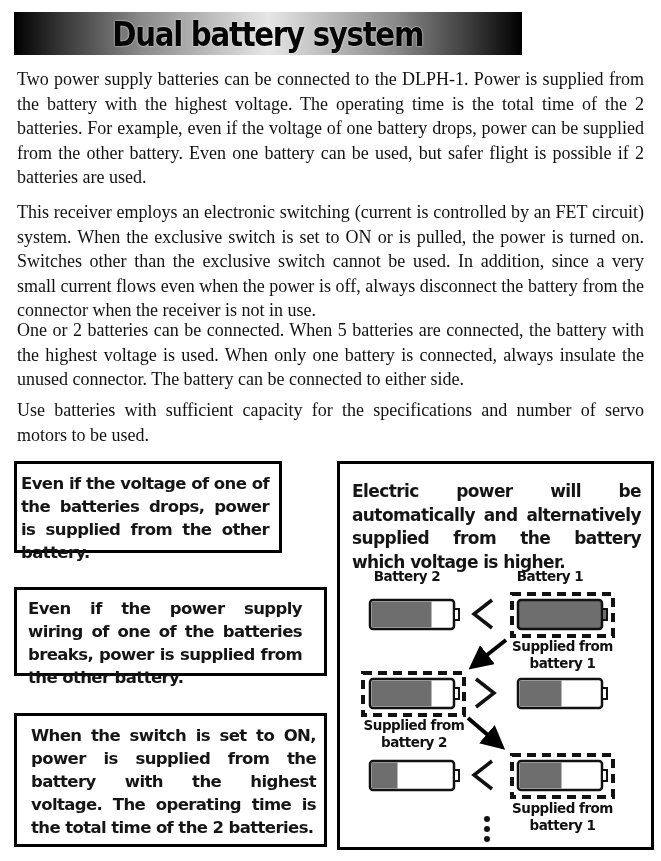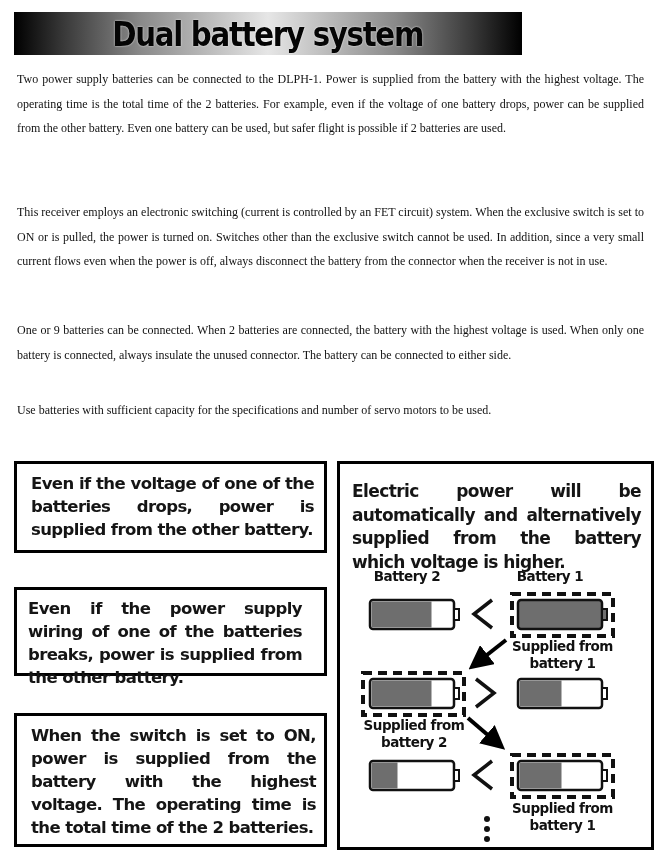--- a/index.html
+++ b/index.html
@@ -7,44 +7,44 @@
   .title-bar {
     position: absolute; left: 14px; top: 12px; width: 508px; height: 43px;
     background: linear-gradient(to right, #000 0%, #3a3a3a 10%, #8a8a8a 25%, #e6e6e6 50%, #8a8a8a 75%, #3a3a3a 90%, #000 100%);
     display: flex; align-items: center; justify-content: center;
   }
   .title-text {
     font-family: "DejaVu Sans", sans-serif; font-weight: bold; font-size: 34px; letter-spacing: -1.5px;
     color: #050505; transform: scaleX(0.86); text-shadow: 0 0 2px #fff;
   }
   .para {
-    position: absolute; left: 17px; width: 627px; font-size: 12px; line-height: 24.6px;
+    position: absolute; left: 17px; width: 627px; font-size: 18px; line-height: 24.6px;
     text-align: justify; margin: 0;
   }
   .box {
     position: absolute; border: 3px solid #000; background: #fff; box-sizing: border-box;
     font-family: "DejaVu Sans", sans-serif; font-weight: bold; color: #151515;
   }
   .box-text { font-size: 16.5px; line-height: 23px; letter-spacing: -0.6px; text-align: justify; text-align-last: left; }
   .diagram { position: absolute; left: 0; top: 0; }
   .blabel { position: absolute; font-family: "DejaVu Sans", sans-serif; font-weight: bold; font-size: 13.5px; letter-spacing: -0.5px; color: #111; text-align: center; line-height: 17px; }
 </style>
 </head>
 <body>
 
 <div class="title-bar">
   <span class="title-text">Dual battery system</span>
 </div>
 
 <p class="para" style="top:67px;">Two power supply batteries can be connected to the DLPH-1. Power is supplied from the battery with the highest voltage. The operating time is the total time of the 2 batteries. For example, even if the voltage of one battery drops, power can be supplied from the other battery. Even one battery can be used, but safer flight is possible if 2 batteries are used.</p>
 <p class="para" style="top:200px;">This receiver employs an electronic switching (current is controlled by an FET circuit) system. When the exclusive switch is set to ON or is pulled, the power is turned on. Switches other than the exclusive switch cannot be used. In addition, since a very small current flows even when the power is off, always disconnect the battery from the connector when the receiver is not in use.</p>
-<p class="para" style="top:318px;">One or 9 batteries can be connected. When 2 batteries are connected, the battery with the highest voltage is used. When only one battery is connected, always insulate the unused connector. The battery can be connected to either side.</p>
+<p class="para" style="top:318px;">One or 2 batteries can be connected. When 5 batteries are connected, the battery with the highest voltage is used. When only one battery is connected, always insulate the unused connector. The battery can be connected to either side.</p>
 <p class="para" style="top:398px;">Use batteries with sufficient capacity for the specifications and number of servo motors to be used.</p>
 
-<div class="box" style="left:14px; top:461px; width:313px; height:92px; padding:8px 10px 0 14px;">
+<div class="box" style="left:14px; top:461px; width:268px; height:92px; padding:8px 10px 0 4px;">
   <div class="box-text">Even if the voltage of one of the batteries drops, power is supplied from the other battery.</div>
 </div>
 <div class="box" style="left:14px; top:587px; width:313px; height:89px; padding:7px 22px 0 11px;">
   <div class="box-text">Even if the power supply wiring of one of the batteries breaks, power is supplied from the other battery.</div>
 </div>
 <div class="box" style="left:14px; top:713px; width:313px; height:134px; padding:8px 8px 4px 14px;">
   <div class="box-text">When the switch is set to ON, power is supplied from the battery with the highest voltage. The operating time is the total time of the 2 batteries.</div>
 </div>
 
 <div class="box" style="left:337px; top:461px; width:317px; height:389px; padding:8px 10px 0 12px;">

